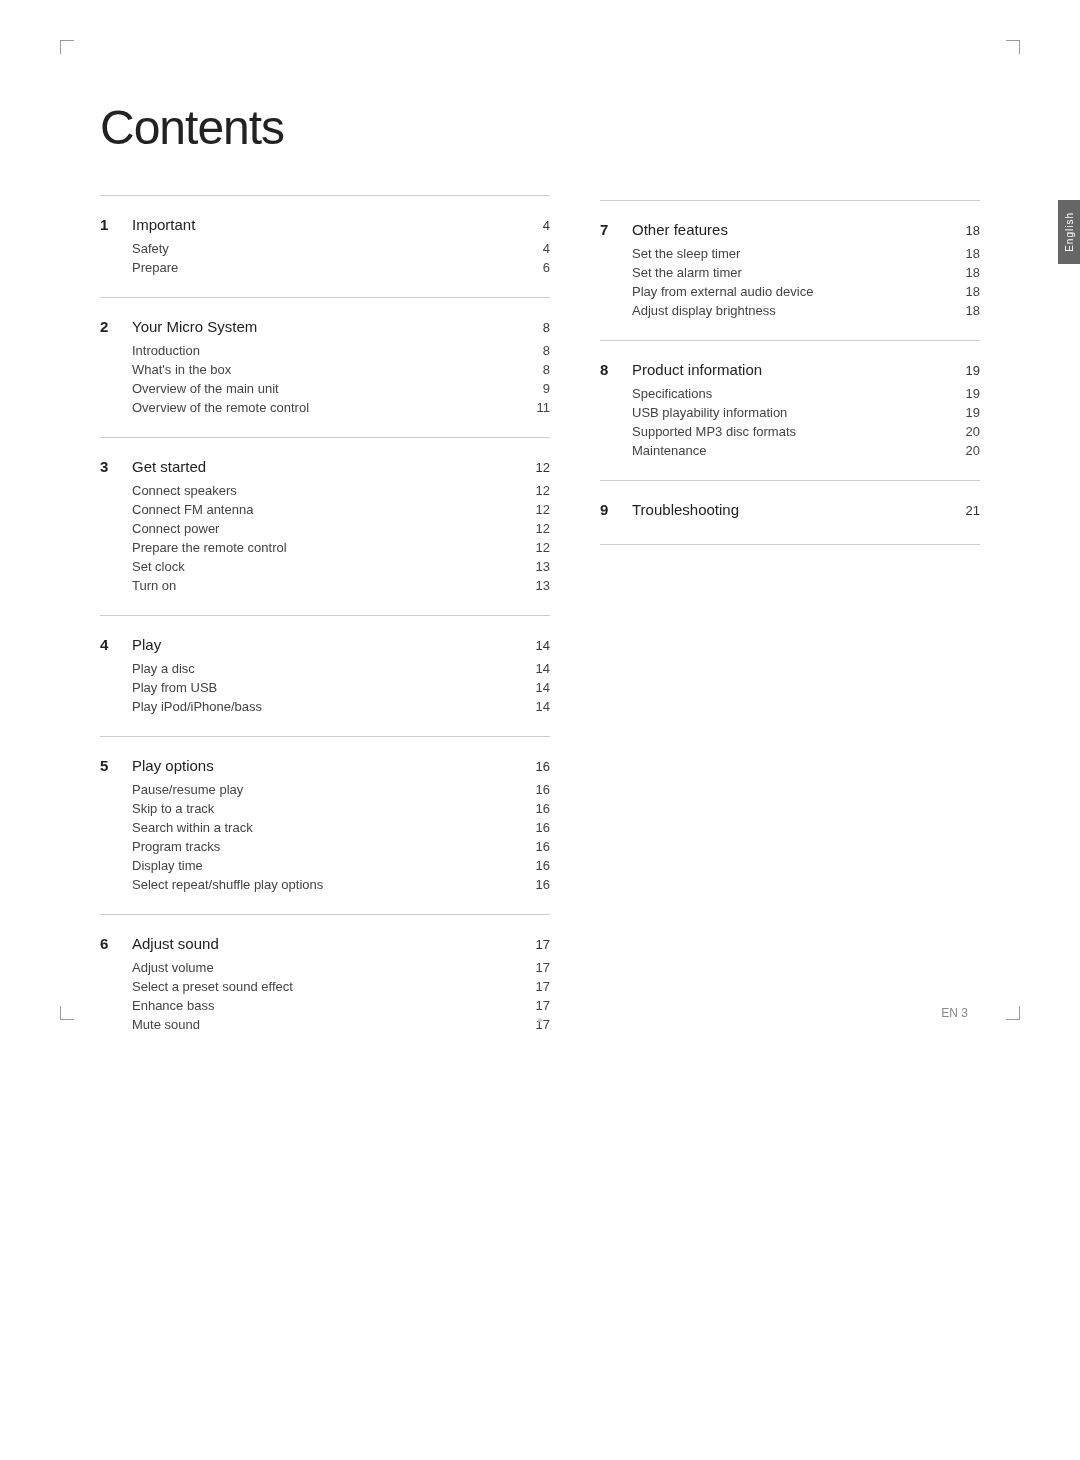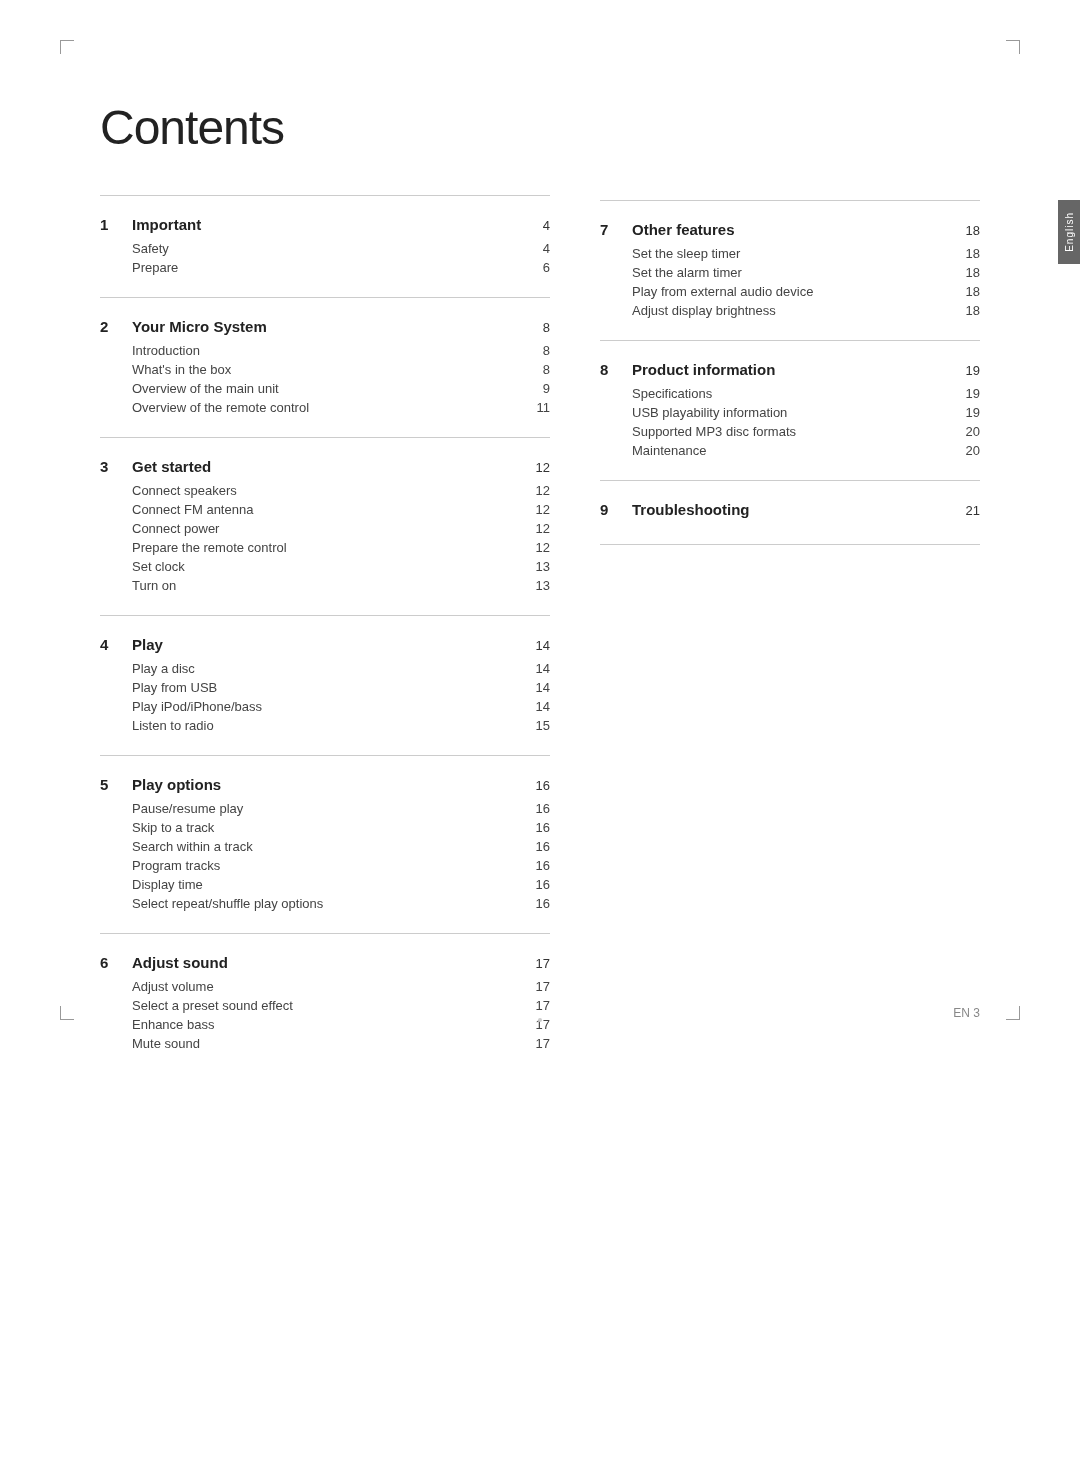--- a/index.html
+++ b/index.html
@@ -126,21 +126,21 @@
 
     .section-num {
       font-size: 15px;
       font-weight: bold;
       color: #222;
       min-width: 16px;
     }
 
     .section-title {
       font-size: 15px;
-      font-weight: bold;
+      font-weight: normal;
       color: #222;
     }
 
     .section-page {
       font-size: 13px;
       color: #333;
     }
 
     .section-items {
       padding-left: 32px;
@@ -160,21 +160,21 @@
 
     .toc-item-page {
       font-size: 13px;
       color: #444;
     }
 
     
     .page-footer {
       position: absolute;
       bottom: 40px;
-      right: 100px;
+      right: 112px;
       font-size: 12px;
       color: #888;
     }
 
     
     .page-dot {
       position: absolute;
       bottom: 38px;
       left: 50%;
       transform: translateX(-50%);
@@ -300,24 +300,20 @@
                 <span class="toc-item-page">14</span>
               </div>
               <div class="toc-item">
                 <span class="toc-item-label">Play from USB</span>
                 <span class="toc-item-page">14</span>
               </div>
               <div class="toc-item">
                 <span class="toc-item-label">Play iPod/iPhone/bass</span>
                 <span class="toc-item-page">14</span>
               </div>
-              <div class="toc-item">
-                <span class="toc-item-label">Listen to radio</span>
-                <span class="toc-item-page">15</span>
-              </div>
             </div>
           </div>
           <div class="toc-section">
             <div class="section-header">
               <div class="section-title-wrap">
                 <span class="section-num">5</span>
                 <span class="section-title">Play options</span>
               </div>
               <span class="section-page">16</span>
             </div>

